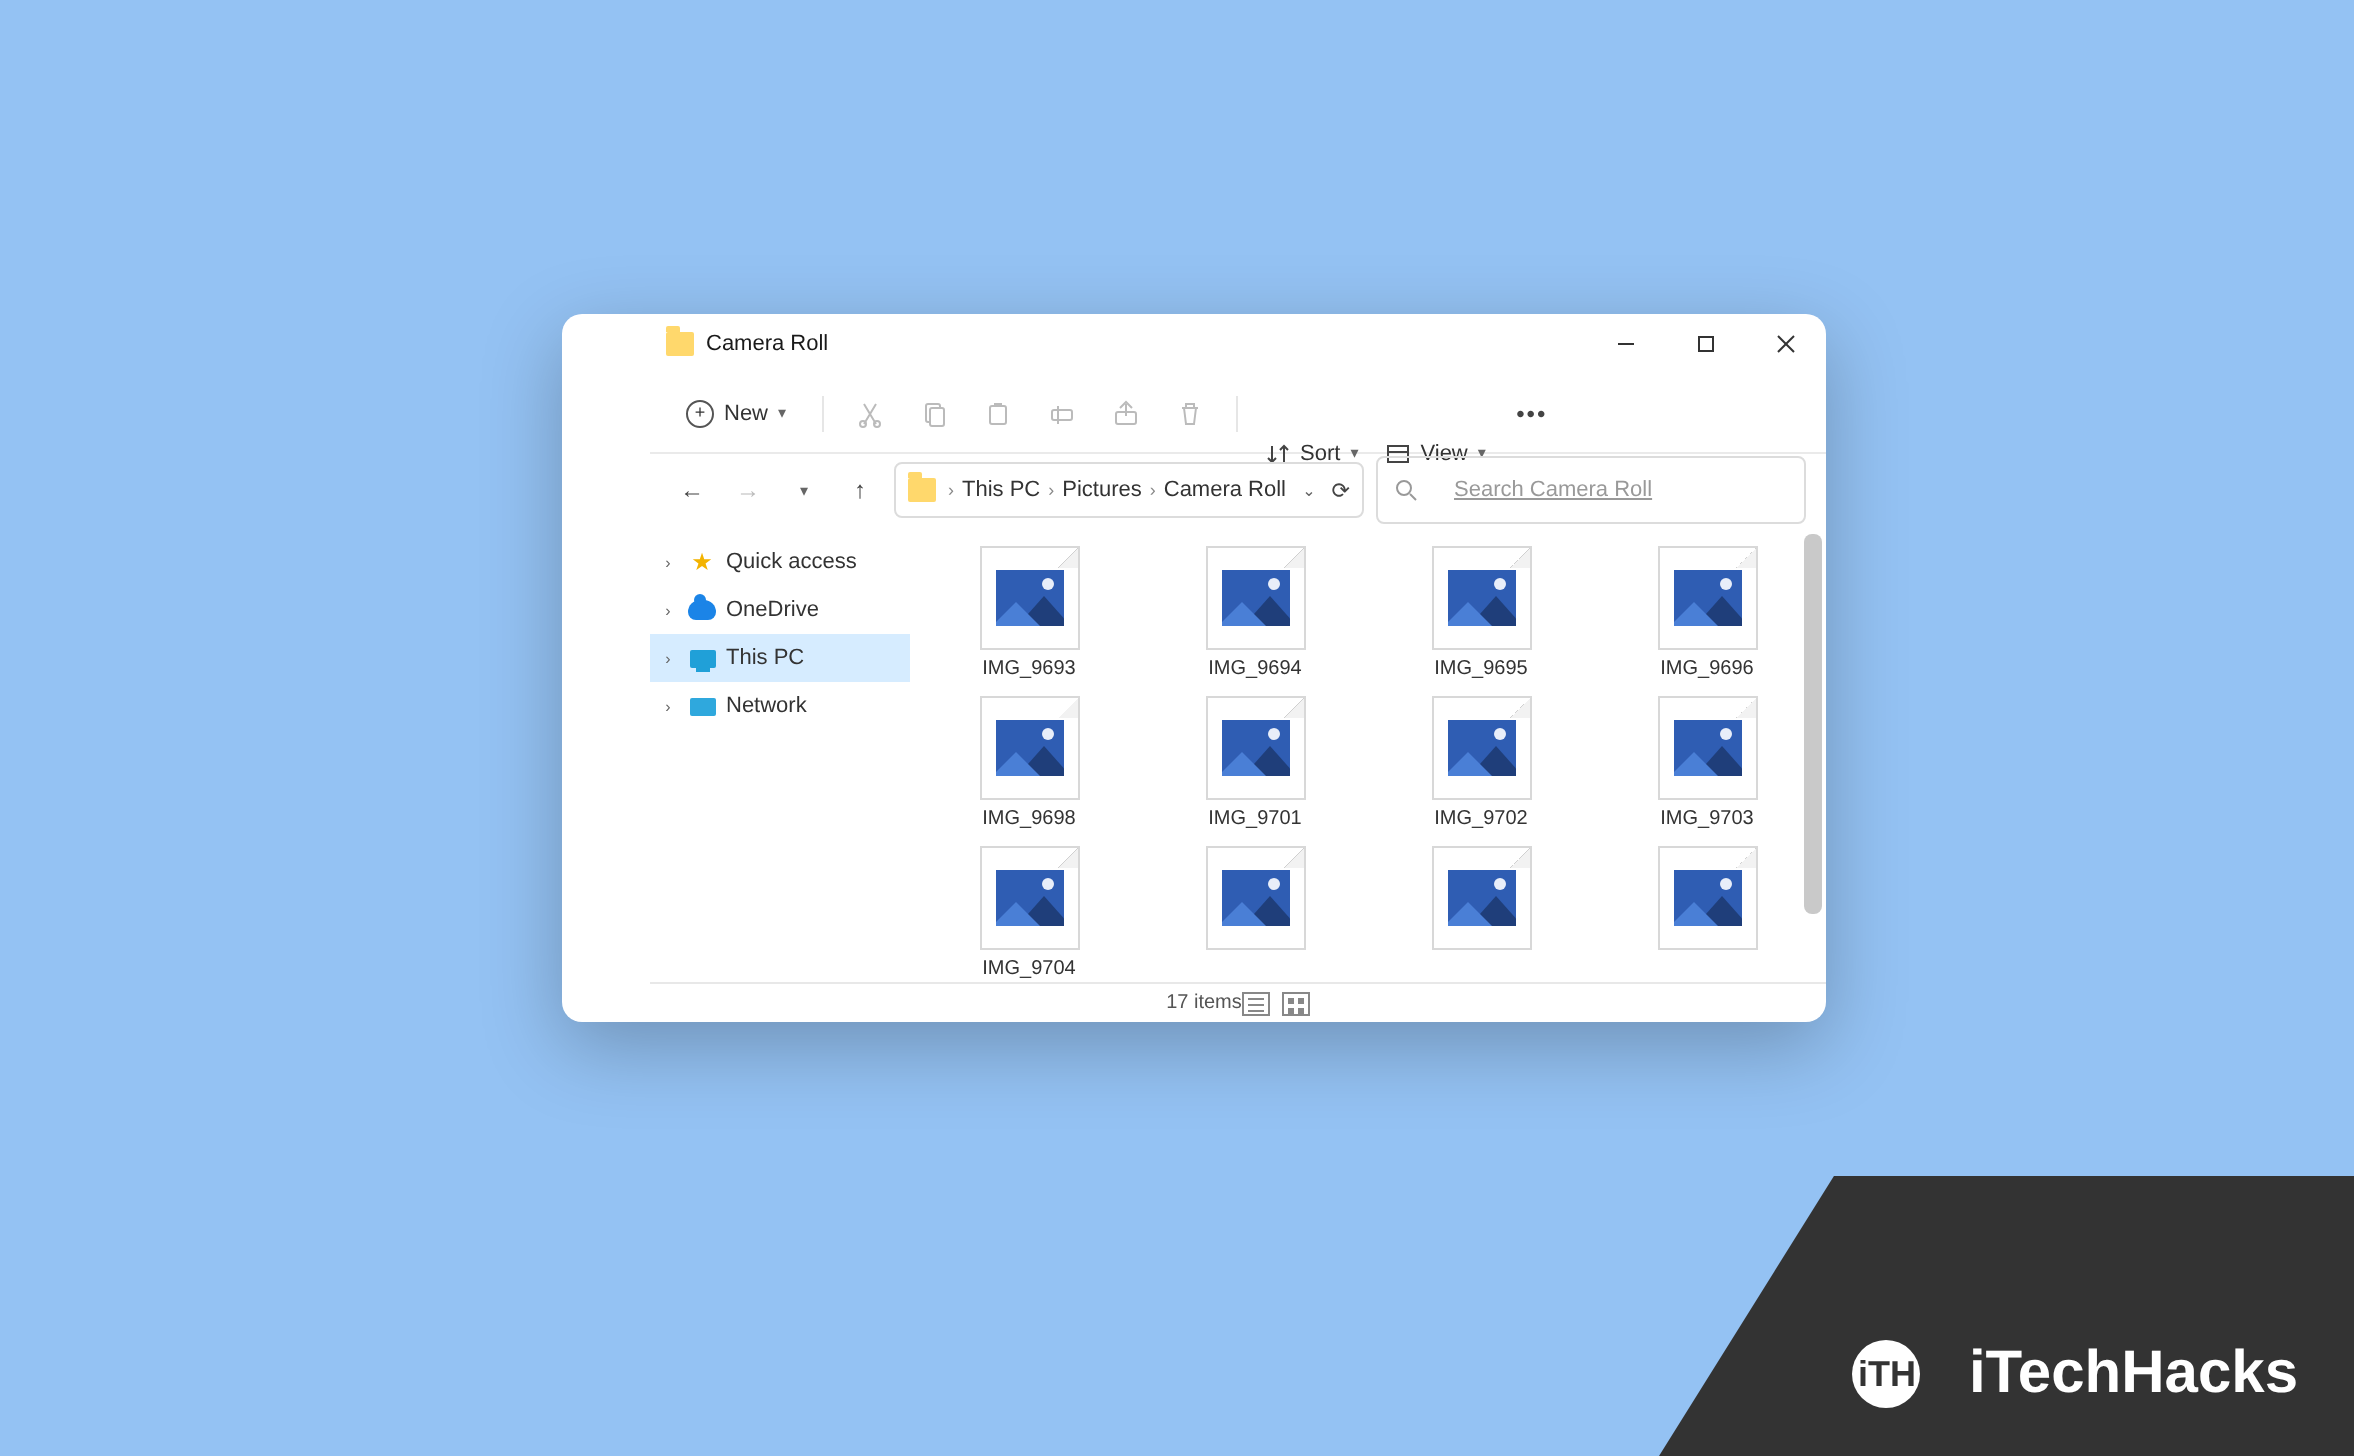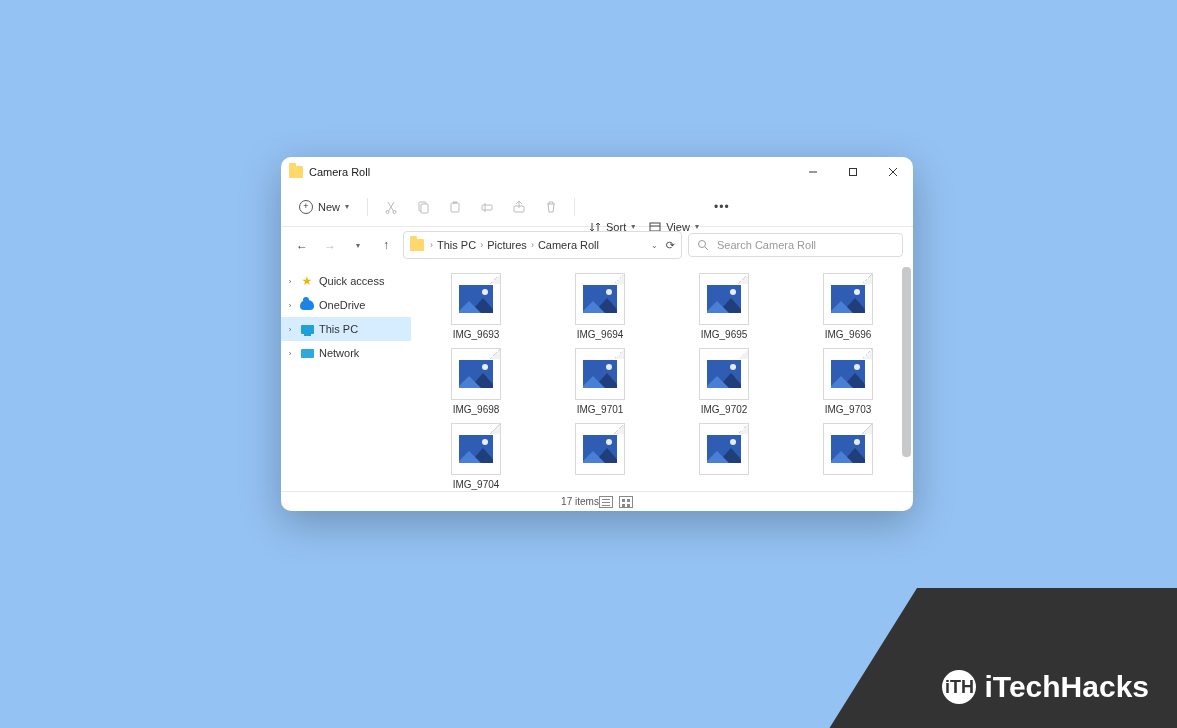--- a/index.html
+++ b/index.html
@@ -15,20 +15,21 @@
     left: 281px;
     top: 157px;
     width: 632px;
     height: 354px;
     background: #ffffff;
     border-radius: 10px;
     box-shadow: 0 12px 40px rgba(0,0,0,0.25);
     display: flex;
     flex-direction: column;
     overflow: hidden;
+    padding-left: 44px;
   }
   
   .titlebar {
     height: 30px;
     display: flex;
     align-items: center;
     padding-left: 8px;
     font-size: 11px;
   }
   .folder-icon-sm {
@@ -97,25 +98,25 @@
     border:1px solid #dcdcdc; border-radius:4px;
     display:flex; align-items:center;
     padding:0 6px; gap:4px;
     font-size:11px; color:#333;
   }
   .addr .folder-icon-sm { margin-right:2px; }
   .addr-sep { color:#888; font-size:9px; }
   .addr-spacer { flex:1; }
   .addr-refresh { color:#444; font-size:11px; margin-left:4px; }
   .search {
-    width: 215px; height:24px;
+    width: 215px; height:34px;
     border:1px solid #dcdcdc; border-radius:4px;
     display:flex; align-items:center;
-    padding:0 8px; gap:8px;
-    font-size:11px; color:#999;
+    padding:0 8px; gap:18px;
+    font-size:11px; color:#999;text-decoration:underline;
   }
   
   .body {
     flex:1; display:flex; min-height:0;
   }
   .sidebar {
     width:130px;
     padding:6px 0;
     font-size:11px;
   }
@@ -228,21 +229,21 @@
     background:#333333;
     transform: skewX(-32deg);
     transform-origin: bottom right;
   }
   .wm-text {
     position:absolute;
     right:28px; bottom:24px;
     color:#fff;
     font-size:30px;
     font-weight:600;
-    display:flex; align-items:center; gap:8px;
+    display:flex; align-items:center; gap:24px;
   }
   .wm-logo {
     width:34px; height:34px;
     border-radius:50%;
     background:#fff;
     color:#333;
     display:flex; align-items:center; justify-content:center;
     font-weight:800; font-size:18px;
   }
 </style>

